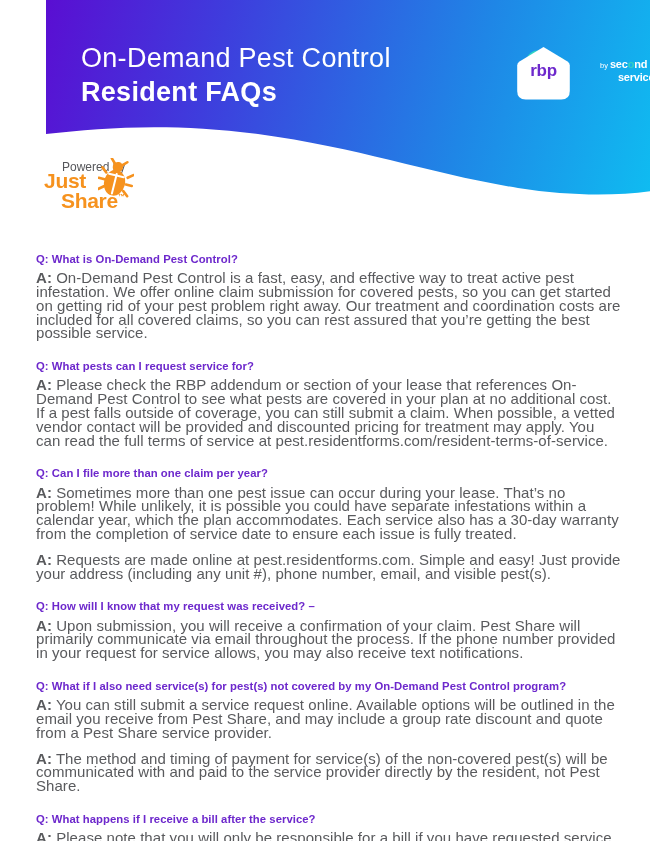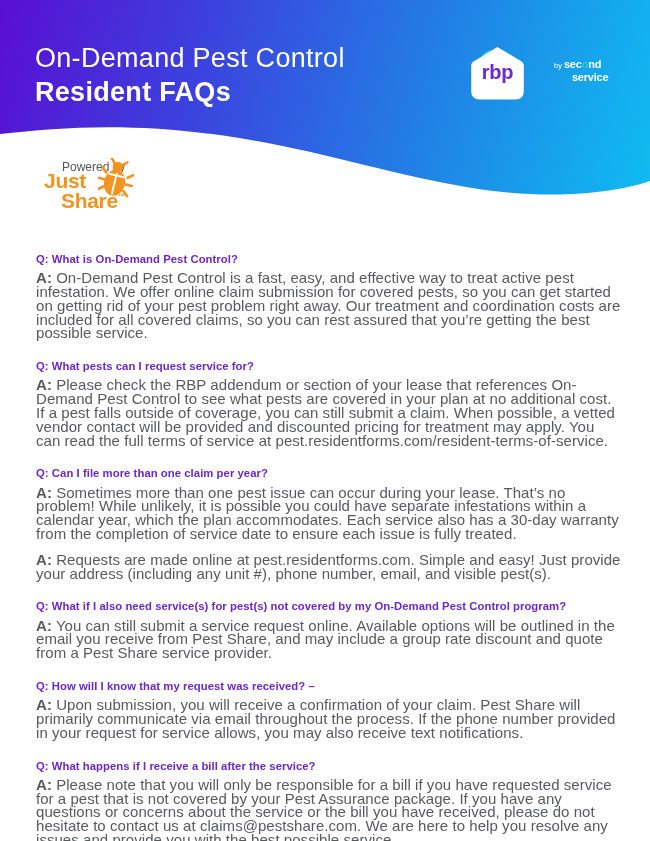--- a/index.html
+++ b/index.html
@@ -11,34 +11,35 @@
     height: 841px;
     background: #ffffff;
     overflow: hidden;
   }
 
   
   .header {
     position: relative;
     height: 215px;
     background: linear-gradient(105deg, #5a0ed2 0%, #3e3ddd 28%, #1f86e6 68%, #0fbdf1 100%);
+    margin-left: 46px;
   }
   .titles { position: absolute; left: 35px; top: 41px; color: #ffffff; }
   .title-line1 {
     font-size: 27px; font-weight: 400; letter-spacing: 0.3px; line-height: 34px;
   }
   .title-line2 {
     font-size: 27px; font-weight: 700; letter-spacing: 0.3px; line-height: 34px;
   }
 
   .rbp-logo { position: absolute; left: 469px; top: 45px; width: 57px; height: 57px; }
   .rbp-logo svg { position: absolute; left: 0; top: 0; }
   .rbp-text {
     position: absolute; left: 0; top: 16px; width: 57px; text-align: center;
-    color: #6d28cc; font-size: 20px; font-weight: 700; letter-spacing: -0.3px;
+    color: #6d28cc; font-size: 17px; font-weight: 700; letter-spacing: -0.3px;
   }
   .byline { position: absolute; left: 554px; top: 58px; display: flex; color: #ffffff; }
   .by-label { font-size: 7.5px; font-weight: 400; margin-top: 3px; margin-right: 2px; }
   .brand-stack { font-size: 11px; font-weight: 700; line-height: 12.5px; letter-spacing: -0.2px; }
   .brand-line2 { margin-left: 8px; }
   .brand-o { color: #35d0c0; }
 
   .wave { position: absolute; left: 0; bottom: 0; width: 650px; height: 95px; display: block; }
 
   
@@ -135,30 +136,31 @@
     <section class="faq">
       <h3 class="q">Q: Can I file more than one claim per year?</h3>
       <p class="a"><span class="ap">A:</span> <span>Sometimes more than one pest issue can occur during your lease. That’s no problem! While unlikely, it is possible you could have separate infestations within a calendar year, which the plan accommodates. Each service also has a 30-day warranty from the completion of service date to ensure each issue is fully treated.</span></p>
     </section>
 
     <section class="faq">
       <p class="a"><span class="ap">A:</span> <span>Requests are made online at pest.residentforms.com. Simple and easy! Just provide your address (including any unit #), phone number, email, and visible pest(s).</span></p>
     </section>
 
     <section class="faq">
+      <h3 class="q">Q: How will I know that my request was received? –</h3>
+      <p class="a"><span class="ap">A:</span> <span>Upon submission, you will receive a confirmation of your claim. Pest Share will primarily communicate via email throughout the process. If the phone number provided in your request for service allows, you may also receive text notifications.</span></p>
+    </section>
+
+    <section class="faq">
       <h3 class="q">Q: What if I also need service(s) for pest(s) not covered by my On-Demand Pest Control program?</h3>
       <p class="a"><span class="ap">A:</span> <span>You can still submit a service request online. Available options will be outlined in the email you receive from Pest Share, and may include a group rate discount and quote from a Pest Share service provider.</span></p>
     </section>
 
     <section class="faq">
-      <h3 class="q">Q: How will I know that my request was received? –</h3>
-      <p class="a"><span class="ap">A:</span> <span>Upon submission, you will receive a confirmation of your claim. Pest Share will primarily communicate via email throughout the process. If the phone number provided in your request for service allows, you may also receive text notifications.</span></p>
-    </section>
-
-    <section class="faq">
+      <p class="a"><span class="ap">A:</span> <span>The method and timing of payment for service(s) of the non-covered pest(s) will be communicated with and paid to the service provider directly by the resident, not Pest Share.</span></p>
     </section>
 
     <section class="faq">
       <h3 class="q">Q: What happens if I receive a bill after the service?</h3>
       <p class="a"><span class="ap">A:</span> <span>Please note that you will only be responsible for a bill if you have requested service for a pest that is not covered by your Pest Assurance package. If you have any questions or concerns about the service or the bill you have received, please do not hesitate to contact us at claims@pestshare.com. We are here to help you resolve any issues and provide you with the best possible service.</span></p>
     </section>
 
   </div>
 </div>
 

